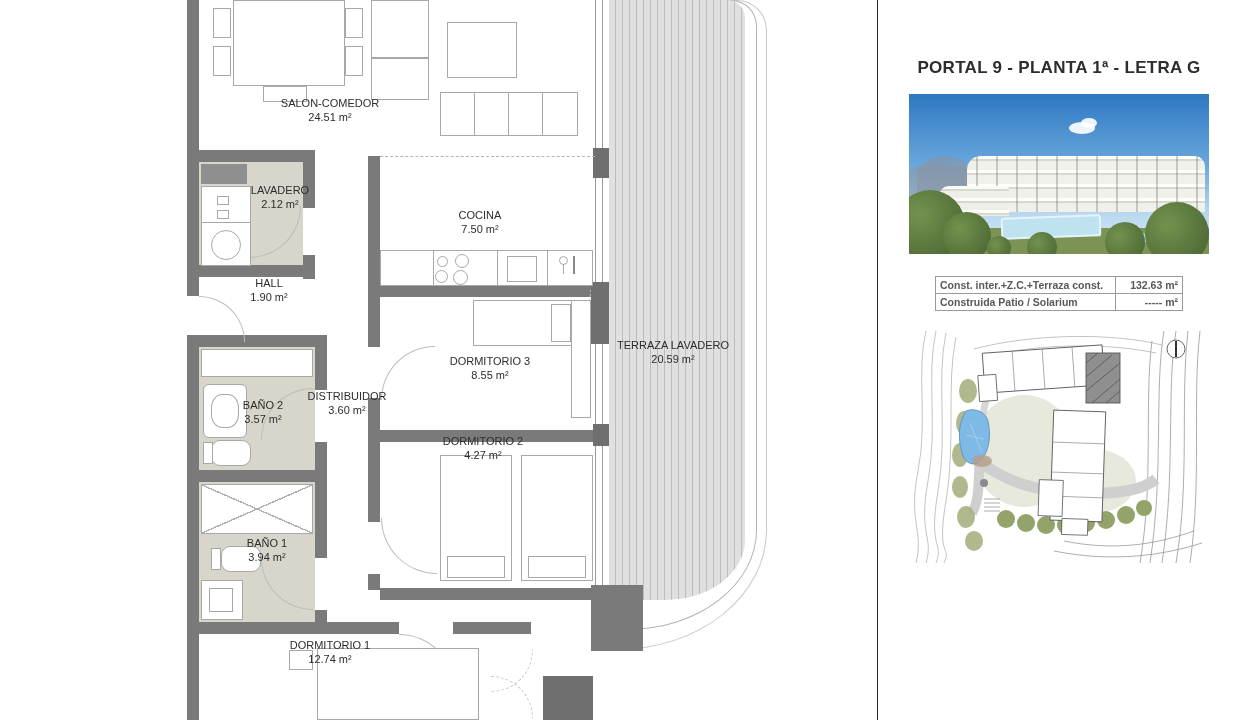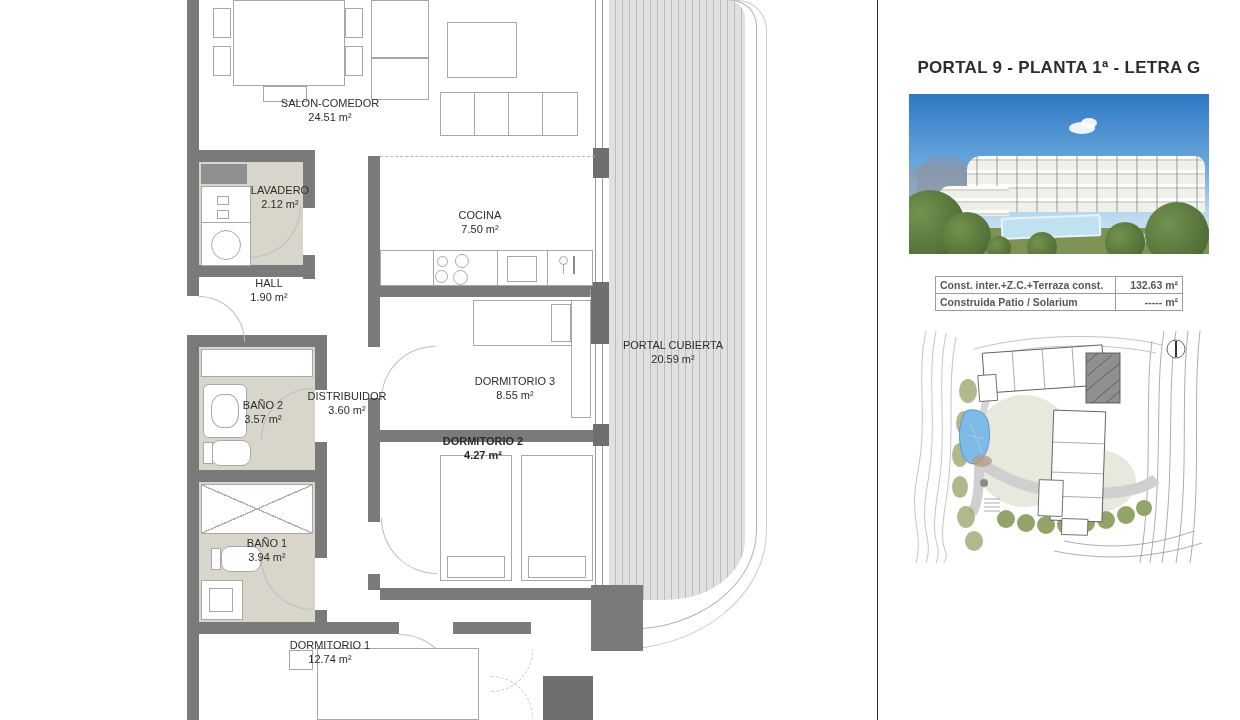--- a/index.html
+++ b/index.html
@@ -195,38 +195,38 @@
     <div>1.90 m²</div>
   </div>
   <div class="rl" style="left:78px;top:398px;">
     <div>BAÑO 2</div>
     <div>3.57 m²</div>
   </div>
   <div class="rl" style="left:162px;top:389px;">
     <div>DISTRIBUIDOR</div>
     <div>3.60 m²</div>
   </div>
-  <div class="rl" style="left:305px;top:374px;margin-left:25px;">
+  <div class="rl" style="left:305px;top:354px;">
     <div>DORMITORIO 3</div>
     <div>8.55 m²</div>
   </div>
-  <div class="rl" style="left:298px;top:434px;font-weight:bold;">
+  <div class="rl" style="left:298px;top:434px;">
     <div>DORMITORIO 2</div>
     <div>4.27 m²</div>
   </div>
   <div class="rl" style="left:82px;top:536px;">
     <div>BAÑO 1</div>
     <div>3.94 m²</div>
   </div>
   <div class="rl" style="left:145px;top:638px;">
     <div>DORMITORIO 1</div>
     <div>12.74 m²</div>
   </div>
   <div class="rl" style="left:488px;top:338px;">
-    <div>PORTAL CUBIERTA</div>
+    <div>TERRAZA LAVADERO</div>
     <div>20.59 m²</div>
   </div>
 </div>
 
 <div id="divider"></div>
 <div id="panel">
 
   <div id="ptitle">PORTAL 9 - PLANTA 1ª - LETRA G</div>
 
   <div id="render">

